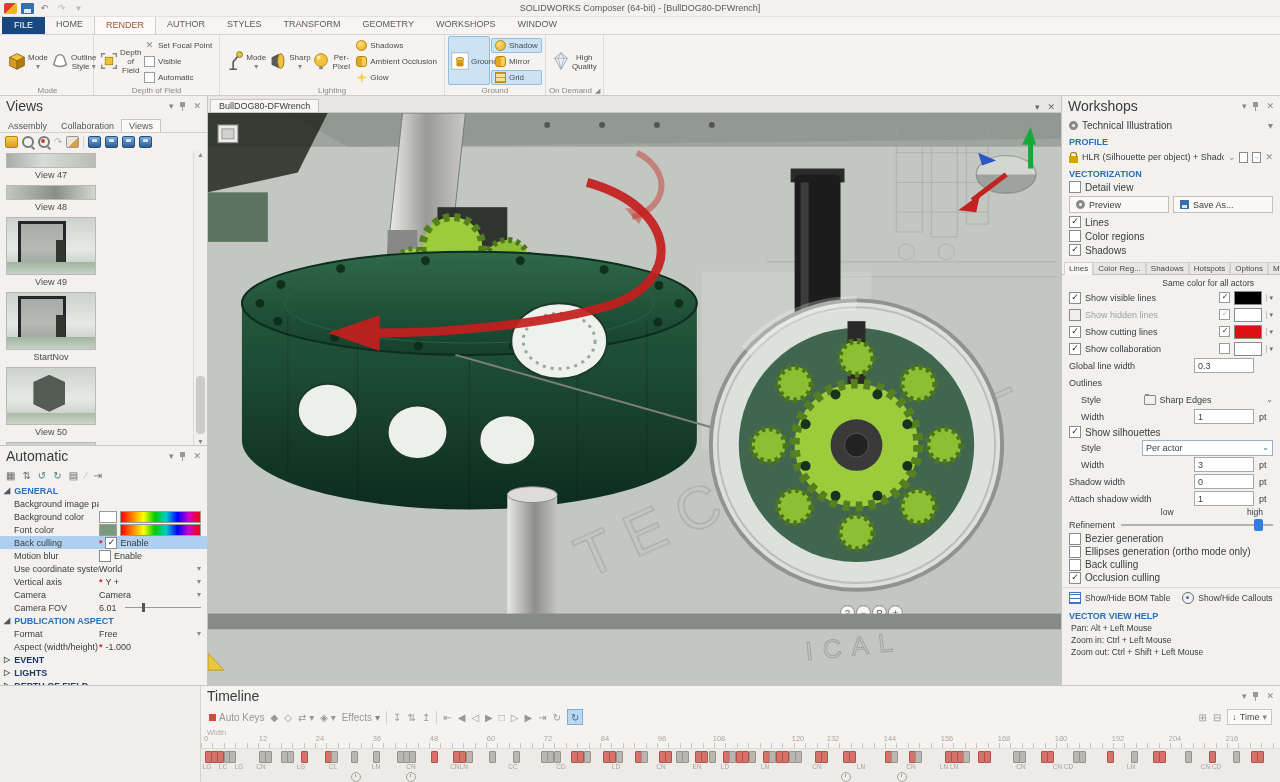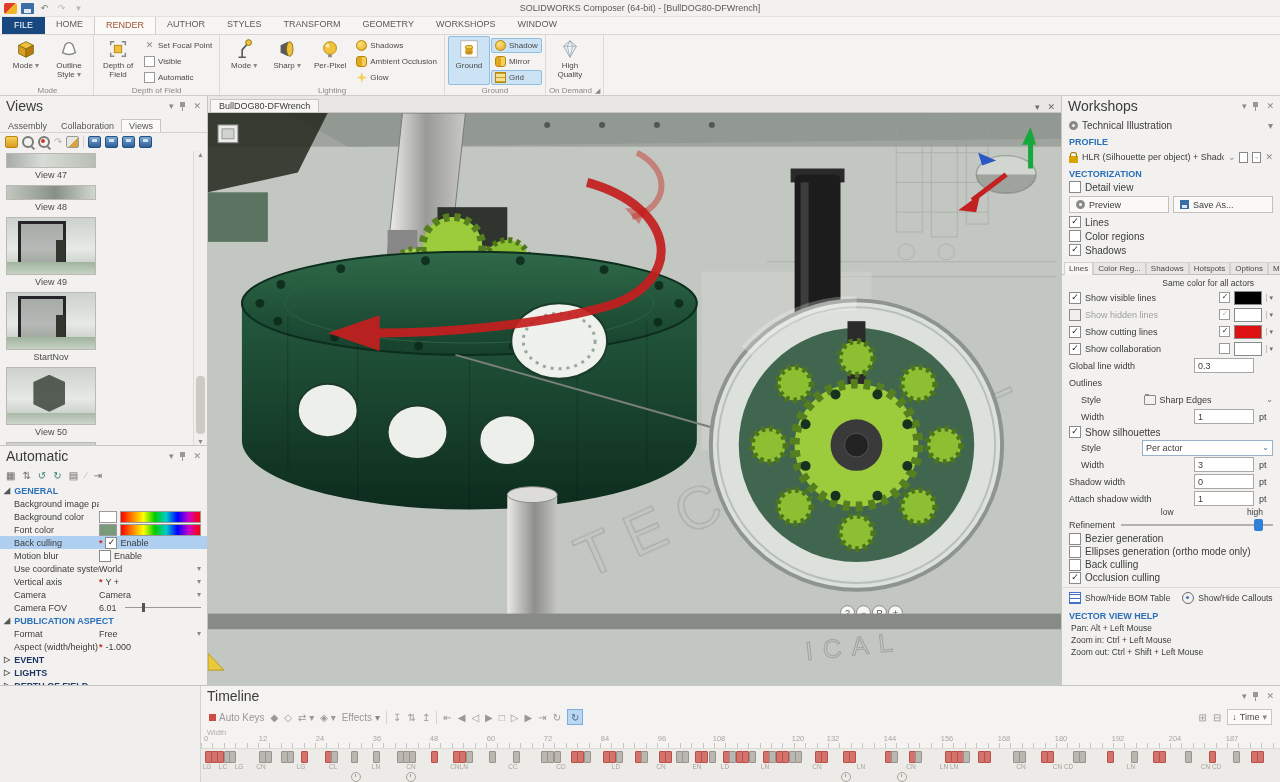--- a/index.html
+++ b/index.html
@@ -18,21 +18,21 @@
   .tabrow{height:17px;background:#f6f5f3;display:flex;align-items:flex-end;border-bottom:1px solid #d9d6d2;flex:none;}
   .file-tab{background:#19477f;color:#fff;font-size:9px;padding:2px 12px;margin-left:2px;height:13px;line-height:13px;}
   .rtabs{display:flex;}
   .rtab{font-size:9px;color:#5a5a58;padding:2px 11px;height:13px;line-height:13px;cursor:default;text-align:right;}
   .rtab.active{background:#fbfaf9;border:1px solid #d0cdc9;border-bottom:none;color:#a0522d;}
   
   .ribbon{height:60px;background:#f5f3f1;display:flex;flex:none;border-bottom:1px solid #d0cdc9;padding-left:2px;}
   .rgroup{display:flex;flex-direction:column;border-right:1px solid #dedbd7;padding:1px 3px 0 3px;}
   .rg-body{flex:1;display:flex;align-items:flex-start;gap:1px;}
   .rg-label{height:12px;font-size:8px;color:#8a8884;text-align:center;line-height:12px;}
-  .bigbtn{width:40px;height:46px;display:flex;flex-direction:column;align-items:center;justify-content:flex-start;border:1px solid transparent;border-radius:2px;padding-top:1px;}
+  .bigbtn{width:40px;height:46px;display:flex;align-items:center;justify-content:flex-start;border:1px solid transparent;border-radius:2px;padding-top:1px;}
   .bigbtn svg{width:22px;height:22px;flex:none;}
   .bb-label{font-size:8px;color:#4a4a48;text-align:center;line-height:9px;margin-top:1px;}
   .bigbtn.toggled{background:#cbe3f5;border-color:#8fbede;}
   .smallcol{display:flex;flex-direction:column;justify-content:flex-start;gap:1px;padding-top:2px;}
   .smallrow{display:flex;align-items:center;gap:3px;height:13px;font-size:8px;color:#4a4a48;padding:0 3px;border:1px solid transparent;border-radius:2px;}
   .smallrow.toggled{background:#cbe3f5;border-color:#8fbede;}
   .mini-ic{width:11px;height:11px;display:inline-block;flex:none;}
   .ic-x{color:#8a8886;font-size:9px;line-height:11px;text-align:center;}
   .ic-yellow{background:radial-gradient(circle at 35% 30%,#ffe27a,#e0a91f);border-radius:50%;border:1px solid #b8860b;box-sizing:border-box;}
   .ic-ao{background:linear-gradient(90deg,#e0a91f 50%,#f5cf5a 50%);border-radius:3px;border:1px solid #b8860b;box-sizing:border-box;}
@@ -1009,21 +1009,21 @@
             <span class="ticklab" style="left: 461px;">96</span>
             <span class="ticklab" style="left: 518px;">108</span>
             <span class="ticklab" style="left: 597px;">120</span>
             <span class="ticklab" style="left: 632px;">132</span>
             <span class="ticklab" style="left: 689px;">144</span>
             <span class="ticklab" style="left: 746px;">156</span>
             <span class="ticklab" style="left: 803px;">168</span>
             <span class="ticklab" style="left: 860px;">180</span>
             <span class="ticklab" style="left: 917px;">192</span>
             <span class="ticklab" style="left: 974px;">204</span>
-            <span class="ticklab" style="left: 1031px;">187</span>
+            <span class="ticklab" style="left: 1031px;">216</span>
           </div>
       </div>
       <div class="tl-track">
           <span class="key r" style="left: 4px;"></span>
           <span class="key r" style="left: 10px;"></span>
           <span class="key r" style="left: 16px;"></span>
           <span class="key g" style="left: 23px;"></span>
           <span class="key g" style="left: 28px;"></span>
           <span class="key g" style="left: 58px;"></span>
           <span class="key g" style="left: 64px;"></span>

